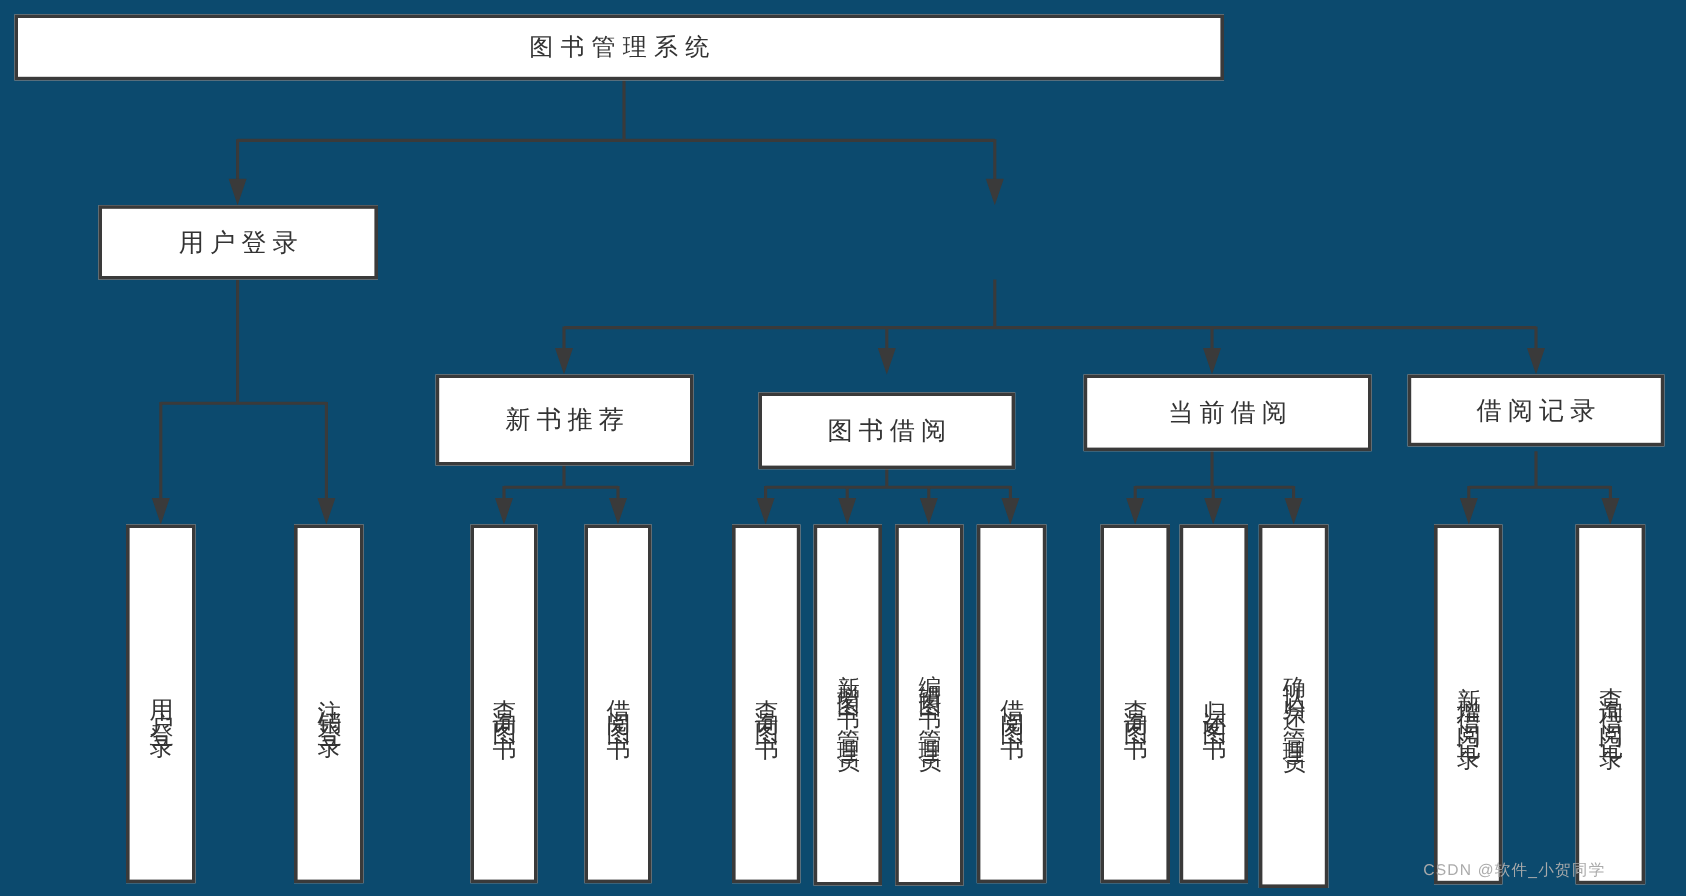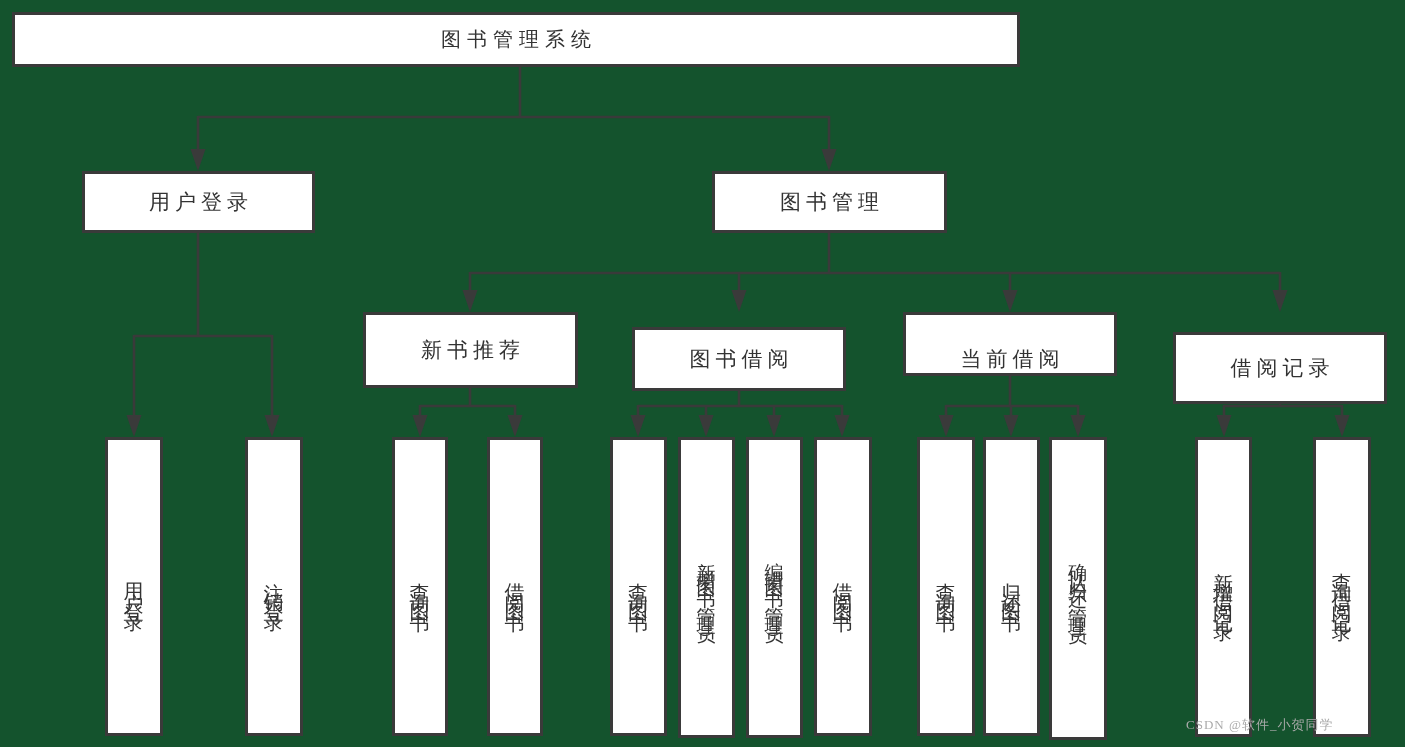--- a/index.html
+++ b/index.html
@@ -5,23 +5,22 @@
   html, body {
     margin: 0;
     padding: 0;
     background: #ffffff;
     font-family: "Liberation Sans", "DejaVu Sans", sans-serif;
   }
   .canvas {
     position: relative;
     width: 1405px;
     height: 747px;
-    background: #14532d;
+    background: #0c4a6e;
     overflow: hidden;
-    font-family: Liberation Serif, serif;
   }
   .connectors {
     position: absolute;
     left: 0;
     top: 0;
     width: 1405px;
     height: 747px;
     z-index: 1;
   }
   .connectors .line {
@@ -107,34 +106,31 @@
       M1216.5 415 L1231.5 415 L1224 437 Z  M1334.5 415 L1349.5 415 L1342 437 Z"></path>
   </svg>
 
   <div class="node root" style="left:12px; top:12px; width:1008px; height:55px;">
     <span class="hlabel">图书管理系统</span>
   </div>
 
   <div class="node" style="left:82px; top:171px; width:233px; height:62px;">
     <span class="hlabel">用户登录</span>
   </div>
-  <div class="node" style="left:712px; top:171px; width:235px; height:62px;">
-    <span class="hlabel">图书管理</span>
-  </div>
 
   <div class="node" style="left:363px; top:312px; width:215px; height:76px;">
     <span class="hlabel">新书推荐</span>
   </div>
   <div class="node" style="left:632px; top:327px; width:214px; height:64px;">
     <span class="hlabel">图书借阅</span>
   </div>
-  <div class="node" style="left:903px; top:312px; width:214px; height:64px;align-items:flex-end;">
+  <div class="node" style="left:903px; top:312px; width:240px; height:64px;">
     <span class="hlabel">当前借阅</span>
   </div>
-  <div class="node" style="left:1173px; top:312px; width:214px; height:72px;margin-top:20px;">
+  <div class="node" style="left:1173px; top:312px; width:214px; height:60px;">
     <span class="hlabel">借阅记录</span>
   </div>
 
   <div class="node" style="left:105px; top:437px; width:58px; height:299px;">
     <span class="vlabel">用户登录</span>
   </div>
   <div class="node" style="left:245px; top:437px; width:58px; height:299px;">
     <span class="vlabel">注销登录</span>
   </div>
 

